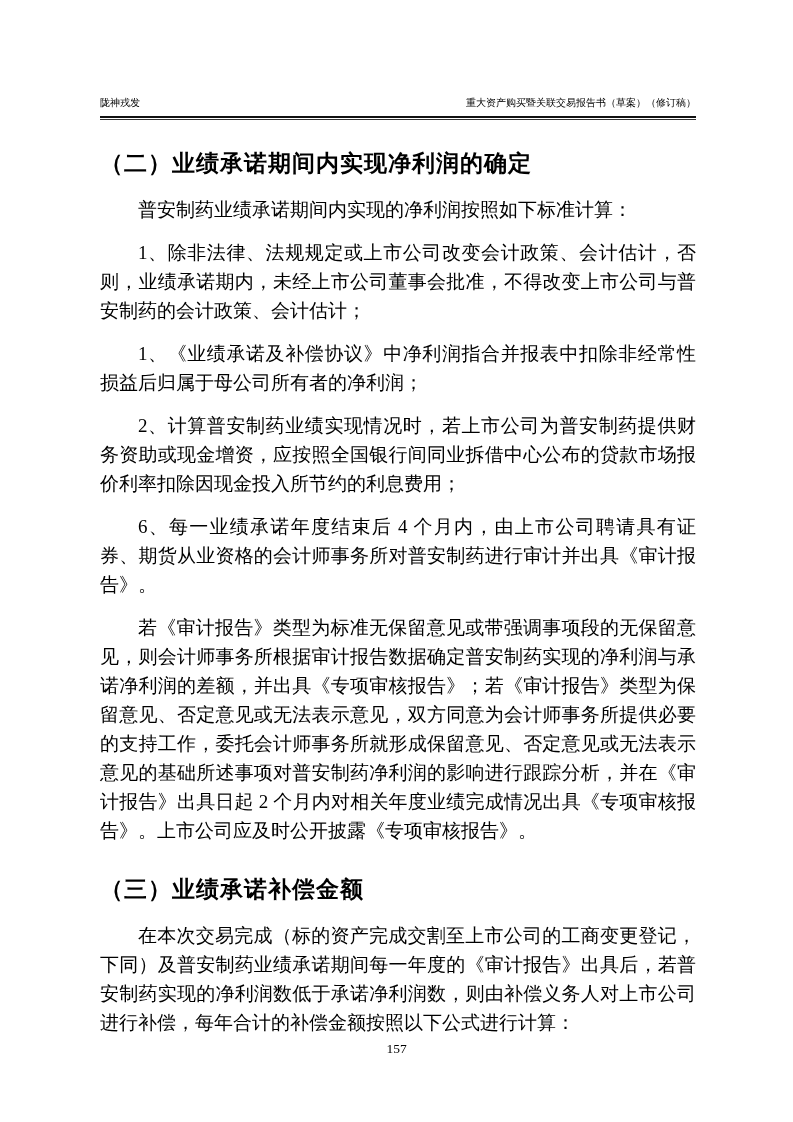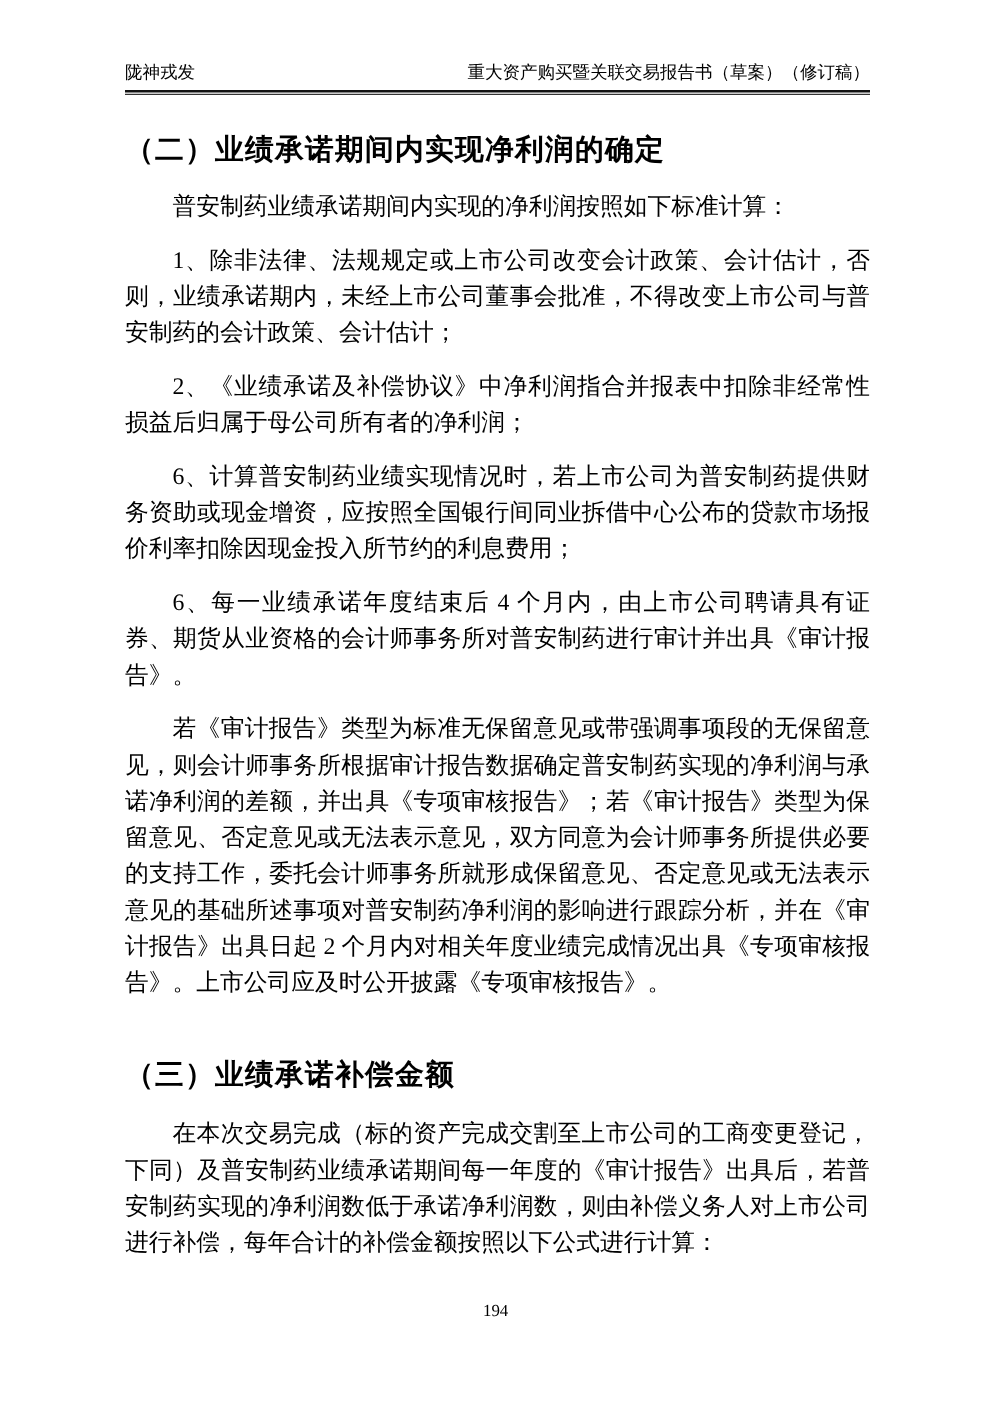--- a/index.html
+++ b/index.html
@@ -18,41 +18,41 @@
   .page {
     position: absolute;
     top: 0; left: 0; right: 0; bottom: 0;
     padding: 50px 97px 0 100px;
     box-sizing: border-box;
   }
   .doc-header {
     display: flex;
     justify-content: space-between;
     align-items: flex-end;
-    font-size: 14px;
+    font-size: 10px;
     line-height: 18px;
     padding-bottom: 3px;
+    margin-top: 44px;
   }
   .header-rule {
     border-top: 2px solid #111111;
     border-bottom: 1px solid #333333;
     height: 1px;
     margin-top: 1px;
   }
   .section-heading {
     font-family: "Liberation Sans", "DejaVu Sans", sans-serif;
     font-weight: bold;
     font-size: 23px;
     line-height: 26px;
     letter-spacing: 1px;
     margin: 30px 0 19px 0;
   }
   .section-heading.second {
-    margin-top: 47px;
-    font-family: Liberation Mono, monospace;
+    margin-top: 31px;
   }
   .body-paragraph {
     font-size: 19px;
     line-height: 29px;
     text-align: justify;
     text-justify: inter-ideograph;
     text-indent: 2em;
     margin: 0 0 14px 0;
     word-break: break-all;
   }
@@ -74,29 +74,29 @@
     <span>陇神戎发</span>
     <span>重大资产购买暨关联交易报告书（草案）（修订稿）</span>
   </div>
   <div class="header-rule"></div>
 
   <div>
     <h2 class="section-heading">（二）业绩承诺期间内实现净利润的确定</h2>
 
     <p class="body-paragraph">普安制药业绩承诺期间内实现的净利润按照如下标准计算：</p>
     <p class="body-paragraph">1、除非法律、法规规定或上市公司改变会计政策、会计估计，否则，业绩承诺期内，未经上市公司董事会批准，不得改变上市公司与普安制药的会计政策、会计估计；</p>
-    <p class="body-paragraph">2、《业绩承诺及补偿协议》中净利润指合并报表中扣除非经常性损益后归属于母公司所有者的净利润；</p>
-    <p class="body-paragraph">6、计算普安制药业绩实现情况时，若上市公司为普安制药提供财务资助或现金增资，应按照全国银行间同业拆借中心公布的贷款市场报价利率扣除因现金投入所节约的利息费用；</p>
+    <p class="body-paragraph">1、《业绩承诺及补偿协议》中净利润指合并报表中扣除非经常性损益后归属于母公司所有者的净利润；</p>
+    <p class="body-paragraph">2、计算普安制药业绩实现情况时，若上市公司为普安制药提供财务资助或现金增资，应按照全国银行间同业拆借中心公布的贷款市场报价利率扣除因现金投入所节约的利息费用；</p>
     <p class="body-paragraph">6、每一业绩承诺年度结束后 4 个月内，由上市公司聘请具有证券、期货从业资格的会计师事务所对普安制药进行审计并出具《审计报告》。</p>
     <p class="body-paragraph">若《审计报告》类型为标准无保留意见或带强调事项段的无保留意见，则会计师事务所根据审计报告数据确定普安制药实现的净利润与承诺净利润的差额，并出具《专项审核报告》；若《审计报告》类型为保留意见、否定意见或无法表示意见，双方同意为会计师事务所提供必要的支持工作，委托会计师事务所就形成保留意见、否定意见或无法表示意见的基础所述事项对普安制药净利润的影响进行跟踪分析，并在《审计报告》出具日起 2 个月内对相关年度业绩完成情况出具《专项审核报告》。上市公司应及时公开披露《专项审核报告》。</p>
   </div>
 
   <div>
     <h2 class="section-heading second">（三）业绩承诺补偿金额</h2>
 
     <p class="body-paragraph">在本次交易完成（标的资产完成交割至上市公司的工商变更登记，下同）及普安制药业绩承诺期间每一年度的《审计报告》出具后，若普安制药实现的净利润数低于承诺净利润数，则由补偿义务人对上市公司进行补偿，每年合计的补偿金额按照以下公式进行计算：</p>
   </div>
 
   <div class="doc-footer">
-    <span>194</span>
+    <span>157</span>
   </div>
 
 </div>
 
 </body></html>

